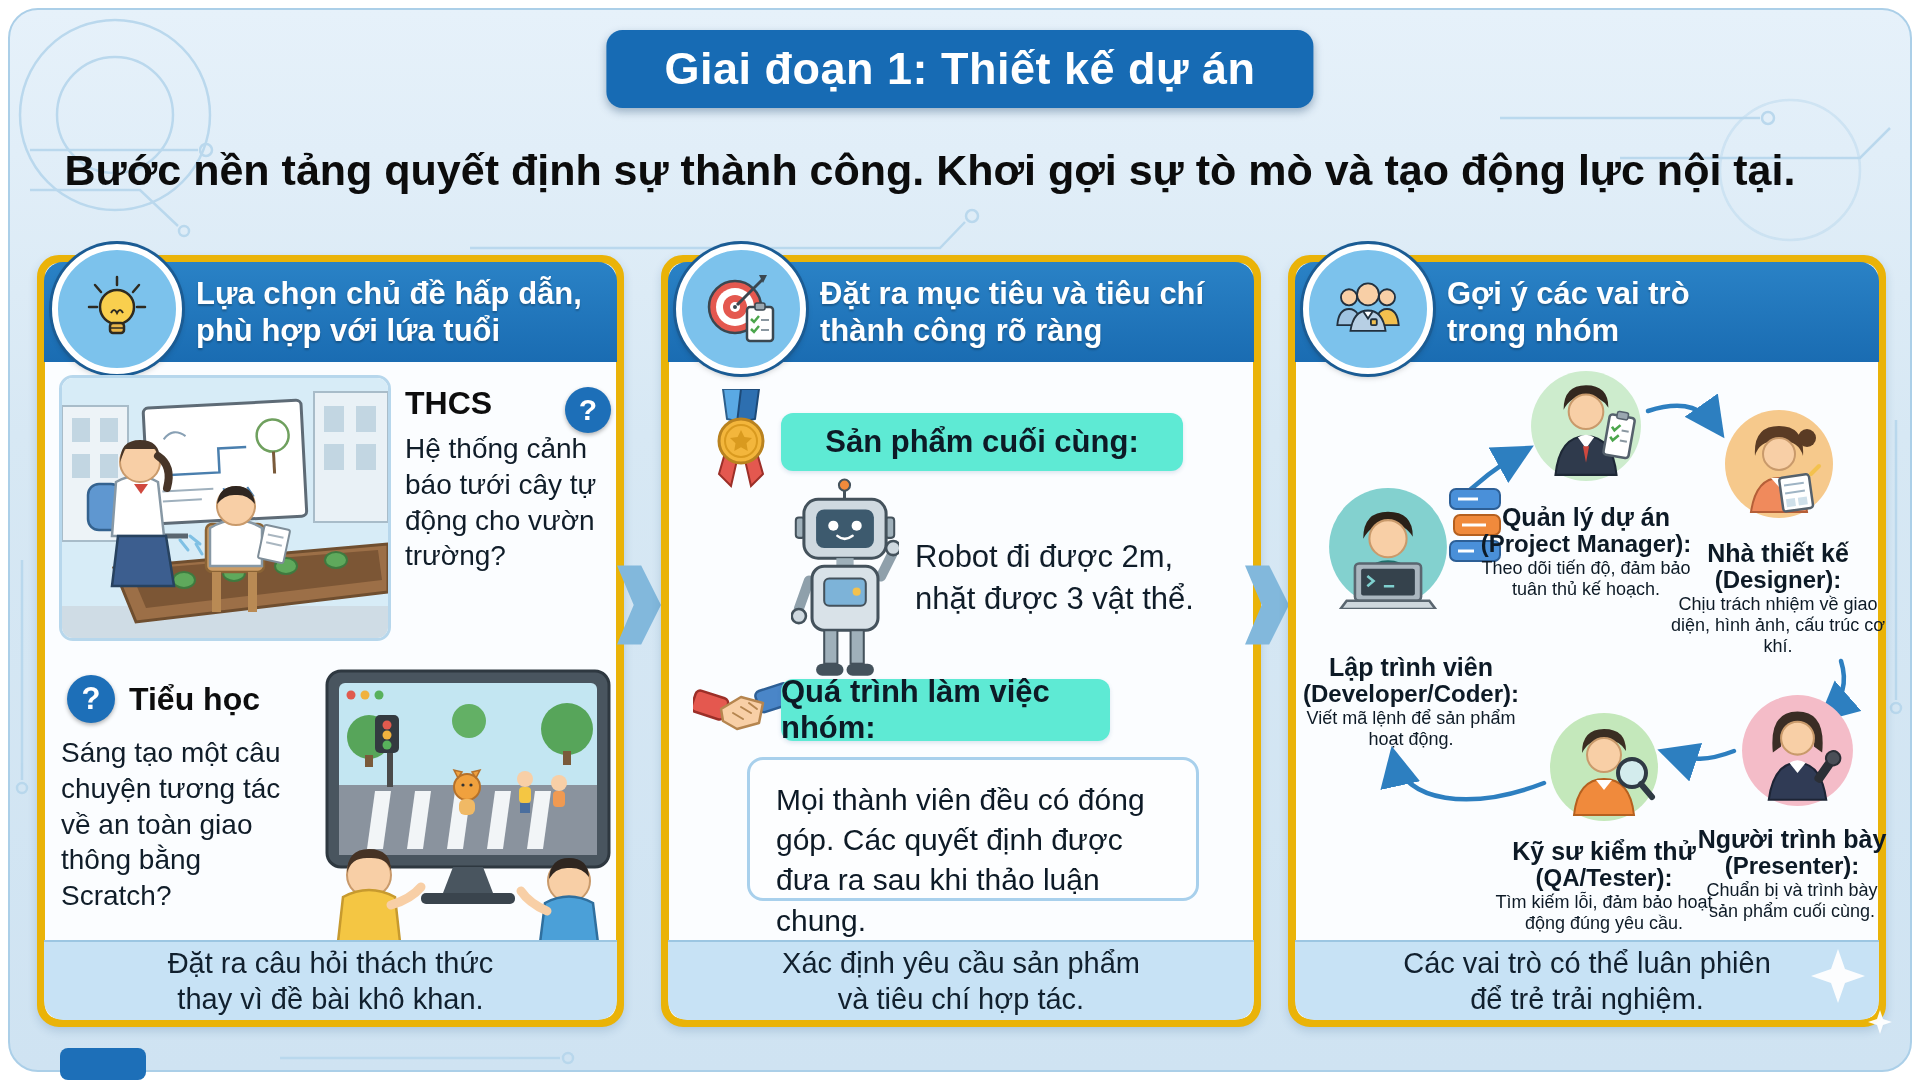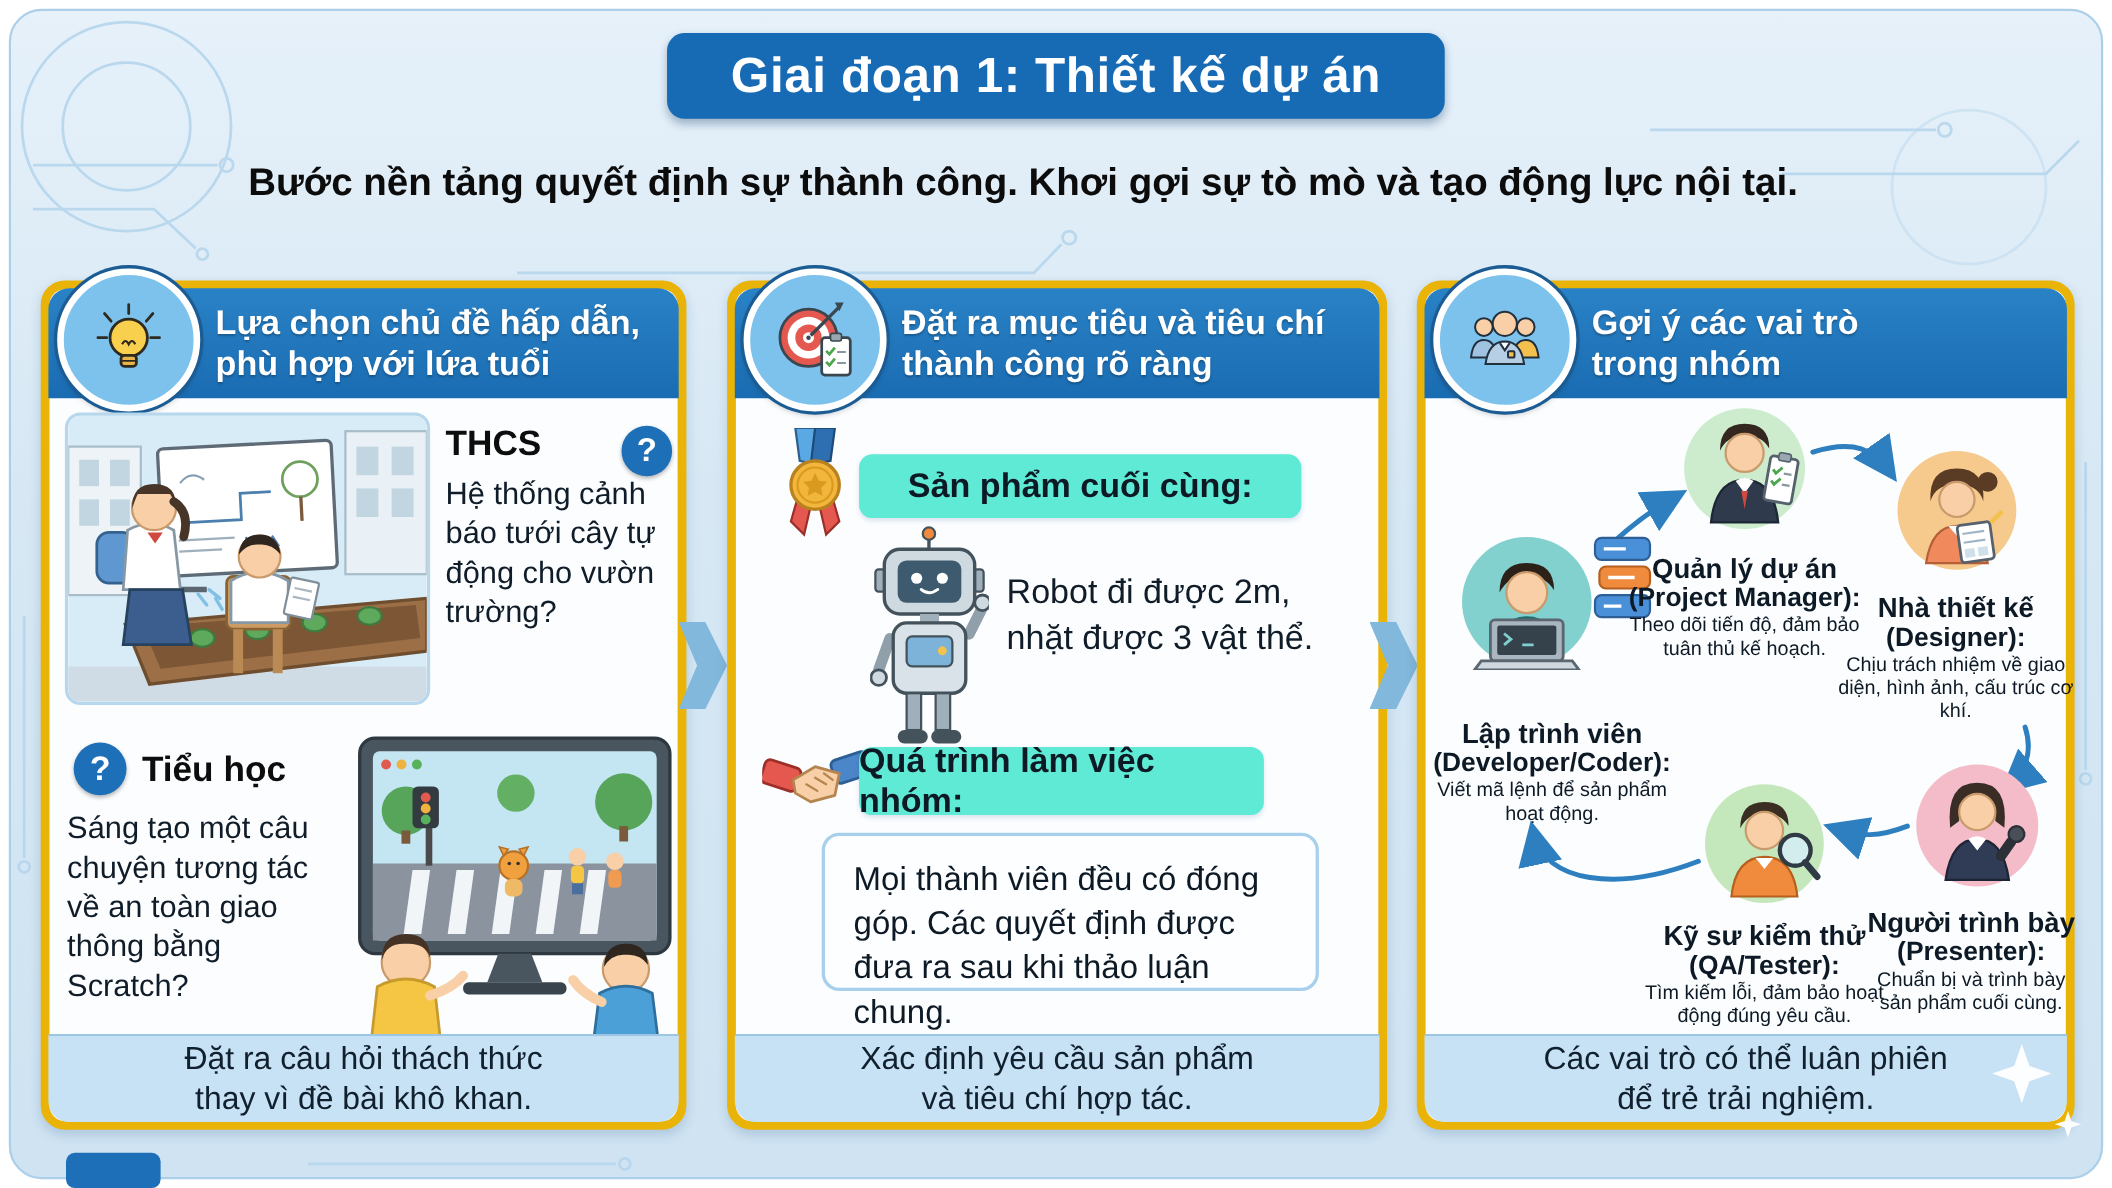--- a/index.html
+++ b/index.html
@@ -2,28 +2,28 @@
 <html><head>
 <meta charset="utf-8">
 <style>
   html,body{margin:0;padding:0;background:#fff;}
   body{width:1920px;height:1080px;overflow:hidden;font-family:"Liberation Sans",sans-serif;}
   .canvas{position:absolute;left:0;top:0;width:1920px;height:1080px;background:#ffffff;}
   .frame{position:absolute;left:8px;top:8px;right:8px;bottom:8px;border-radius:30px;
          background:linear-gradient(180deg,#e6f1fa 0%,#d7e8f4 40%,#cfe3f2 100%);
          border:2px solid #abcfe8;}
   .deco{position:absolute;left:0;top:0;width:1920px;height:1080px;pointer-events:none;}
-  .pre{white-space:pre-line;}
+  .pre{white-space:pre-line;margin-top:19px;}
 
   .title-banner{position:absolute;left:50%;top:30px;transform:translateX(-50%);
       background:#176bb4;color:#fff;font-size:45px;font-weight:bold;
       padding:13px 58px;border-radius:16px;box-shadow:0 4px 8px rgba(20,60,100,.35);
       letter-spacing:.5px;white-space:nowrap;}
   .subtitle{position:absolute;left:0;top:146px;width:1860px;text-align:center;
-      font-size:35px;font-weight:bold;color:#0c0c0c;}
+      font-size:43px;font-weight:bold;color:#0c0c0c;}
 
   .card{position:absolute;top:255px;height:772px;background:#fbfdff;
         border:8px solid #eab308;border-radius:22px;box-shadow:0 4px 10px rgba(30,80,130,.18);box-sizing:border-box;}
   #card1{left:37px;width:587px;}
   #card2{left:661px;width:600px;}
   #card3{left:1288px;width:598px;}
 
   .card-header{position:absolute;left:-1px;top:-1px;right:-1px;height:100px;
       background:linear-gradient(180deg,#2a82c6,#1a6cb2);border-radius:19px 19px 0 0;}
   .card-header-text{position:absolute;left:152px;top:50%;transform:translateY(-50%);
@@ -320,21 +320,21 @@
         <g transform="rotate(18 20 32)">
             <rect x="0" y="22" width="34" height="22" rx="5" fill="#e4584f" stroke="#9c2f28" stroke-width="2.5"></rect>
           </g>
         <g transform="rotate(-18 80 26)">
             <rect x="64" y="14" width="34" height="22" rx="5" fill="#4a86c8" stroke="#2d5f96" stroke-width="2.5"></rect>
           </g>
         <path d="M28,36 L48,24 L70,30 L66,50 L44,56 L30,48 Z" fill="#f8cfa6" stroke="#b5854f" stroke-width="2.5" stroke-linejoin="round"></path>
         <path d="M40,40 l10,6 M48,34 l10,6 M56,30 l8,6" stroke="#b5854f" stroke-width="2" fill="none" stroke-linecap="round"></path>
       </svg>
     </div>
-    <div class="mini-banner" style="left:112px;top:416px;width:368px;height:62px;">
+    <div class="mini-banner" style="left:112px;top:416px;width:329px;height:62px;">
       <span>Quá trình làm việc nhóm:</span>
     </div>
 
     <div class="process-box" style="left:78px;top:494px;width:452px;height:144px;">Mọi thành viên đều có đóng góp. Các quyết định được đưa ra sau khi thảo luận chung.</div>
 
     <div class="card-footer">Xác định yêu cầu sản phẩm
 và tiêu chí hợp tác.</div>
   </div>
 
   <div class="flow-arrow" style="left:1245px;top:560px;"></div>

